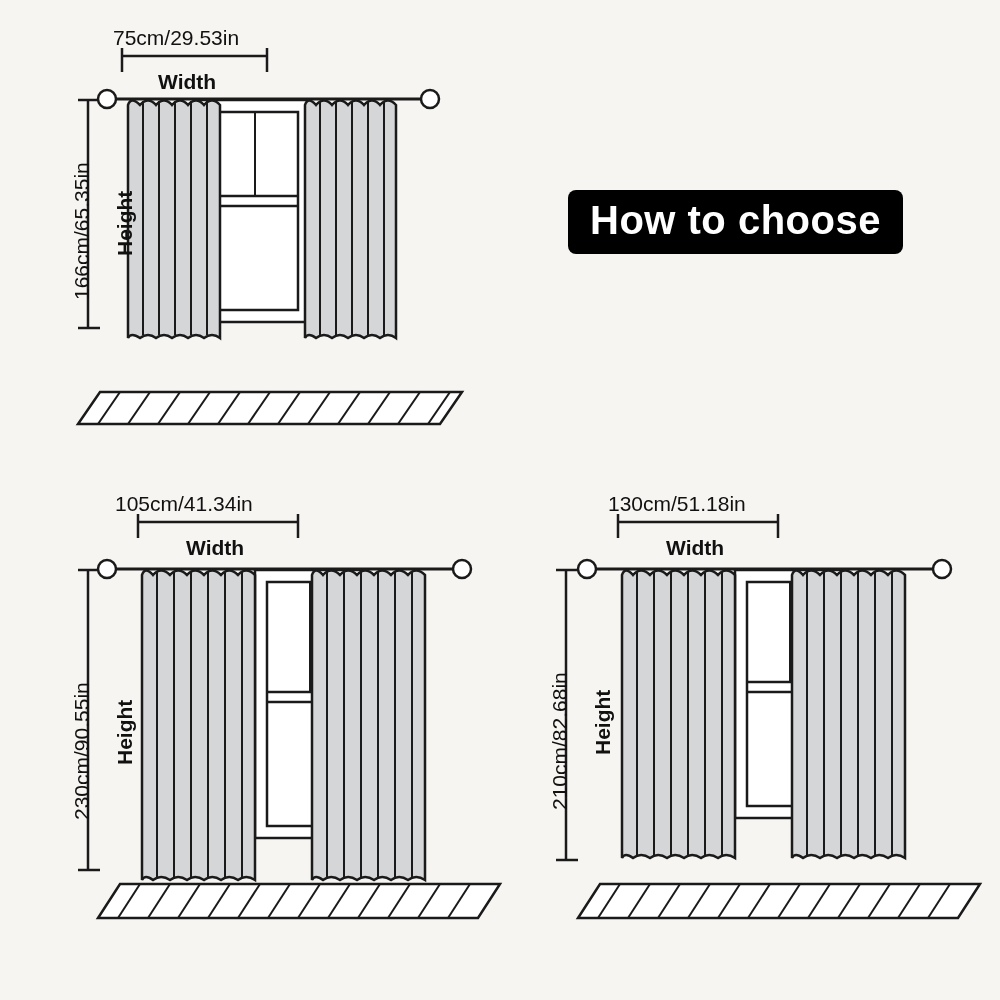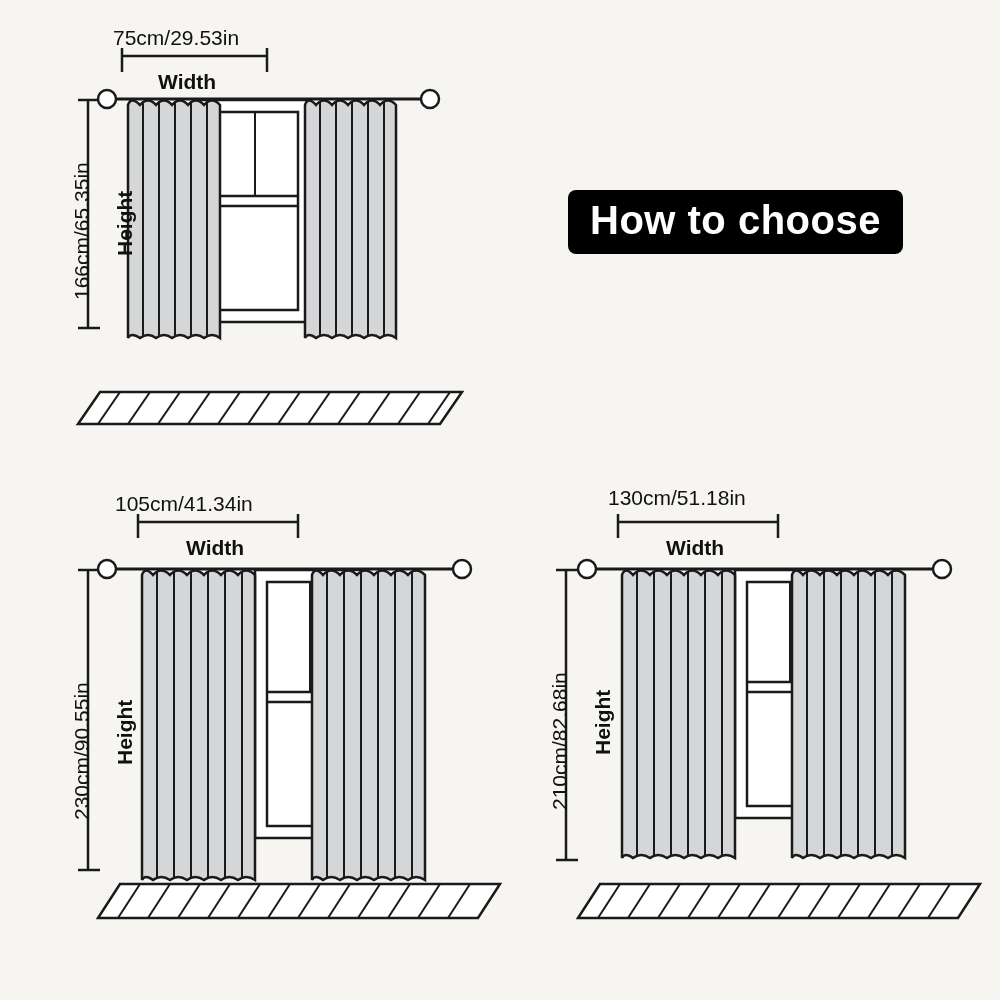--- a/index.html
+++ b/index.html
@@ -182,21 +182,21 @@
           <line x1="410" y1="414" x2="388" y2="448"></line>
           <line x1="440" y1="414" x2="418" y2="448"></line>
           <line x1="470" y1="414" x2="448" y2="448"></line>
         </g>
       </g>
     </svg>
   </div>
 
   <div class="diagram" style="left:490px; top:470px; width:510px; height:480px;">
 
-    <div class="lbl" style="left:118px; top:16px;">130cm/51.18in</div>
+    <div class="lbl" style="left:118px; top:22px;">130cm/51.18in</div>
     <div class="lbl lbl-b" style="left:176px; top:66px;">Width</div>
 
     <div class="lbl vert" style="left:58px; top:340px;">210cm/82.68in</div>
     <div class="lbl lbl-b vert" style="left:101px; top:285px;">Height</div>
 
     <svg width="510" height="480" viewBox="0 0 510 480">
       <g class="ln" stroke-width="2.5">
         <line x1="128" y1="52" x2="288" y2="52"></line>
         <line x1="128" y1="44" x2="128" y2="68"></line>
         <line x1="288" y1="44" x2="288" y2="68"></line>

